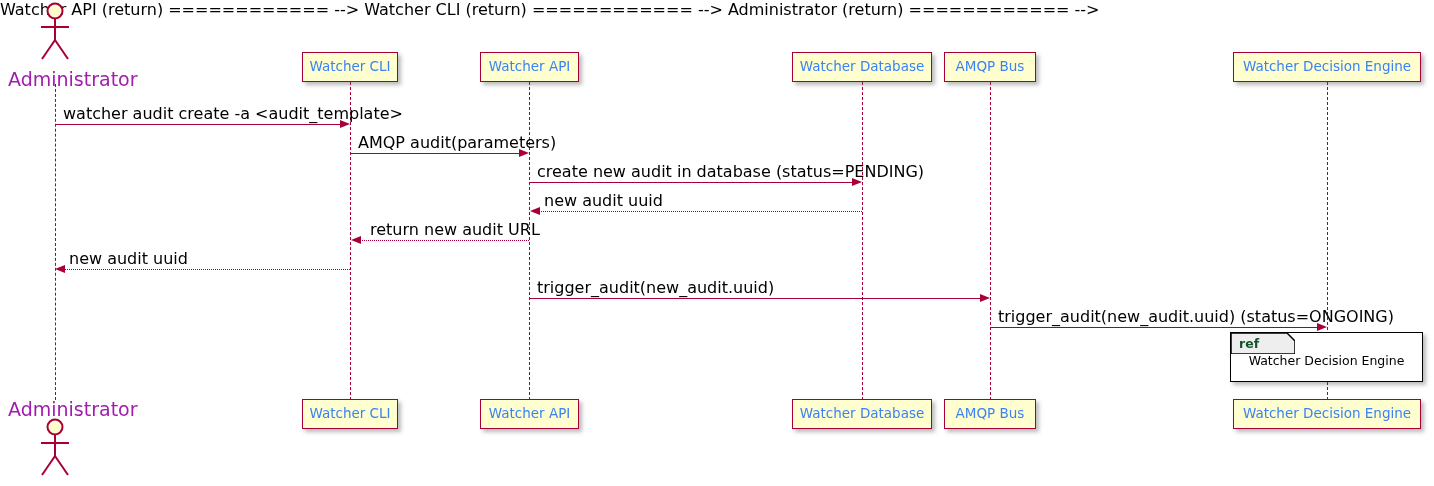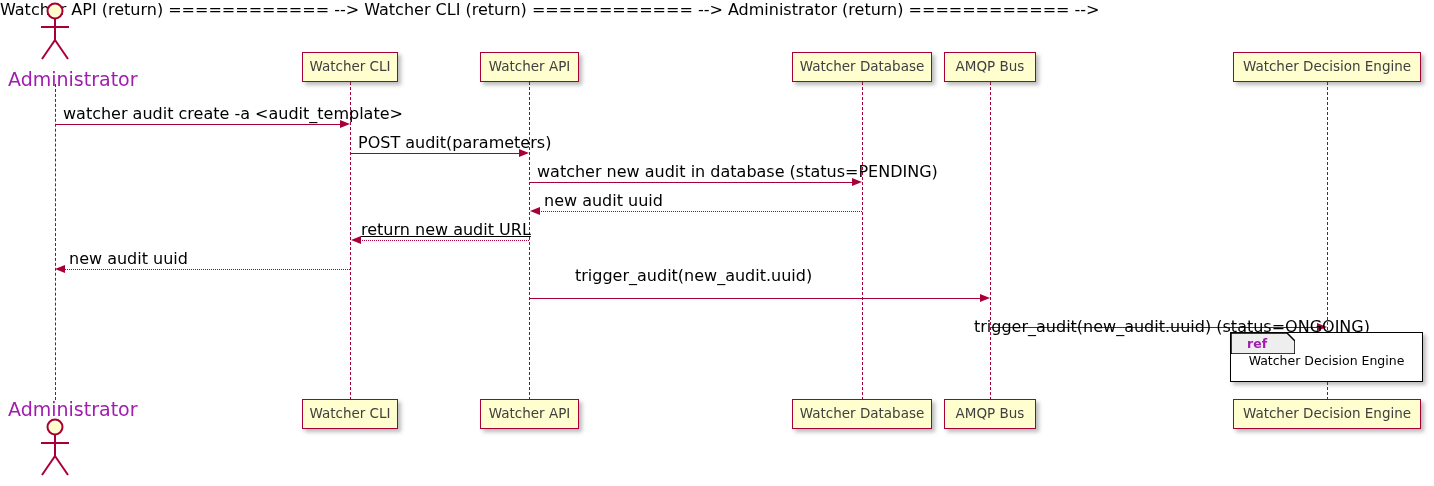--- a/index.html
+++ b/index.html
@@ -16,21 +16,21 @@
     height: 486px;
     background: #ffffff;
     overflow: hidden;
   }
   
   .participant {
     position: absolute;
     box-sizing: border-box;
     background: #FEFECE;
     border: 1.5px solid #A80036;
-    color: #404040;
+    color: #3b82f6;
     font-size: 13.5px;
     line-height: 1;
     display: flex;
     align-items: center;
     justify-content: center;
     white-space: nowrap;
     box-shadow: 3px 3px 4px rgba(80,80,80,0.38);
     height: 30px;
   }
   
@@ -153,56 +153,56 @@
   <div class="participant" style="left:1233px; top:399px; width:188px;">Watcher Decision Engine</div>
 
   
   <div class="msg-line" style="left:56px; top:124px; width:288px;"></div>
   <div class="arrow-head right" style="left:340px; top:119.5px;"></div>
   <div class="msg-label" style="left:63px; top:106px;">watcher audit create -a &lt;audit_template&gt;</div>
 
   
   <div class="msg-line" style="left:351px; top:153px; width:172px;"></div>
   <div class="arrow-head right" style="left:519px; top:148.5px;"></div>
-  <div class="msg-label" style="left:358px; top:135px;">POST audit(parameters)</div>
+  <div class="msg-label" style="left:358px; top:135px;">AMQP audit(parameters)</div>
 
   
   <div class="msg-line" style="left:530px; top:182px; width:326px;"></div>
   <div class="arrow-head right" style="left:852px; top:177.5px;"></div>
-  <div class="msg-label" style="left:537px; top:164px;">watcher new audit in database (status=PENDING)</div>
+  <div class="msg-label" style="left:537px; top:164px;">create new audit in database (status=PENDING)</div>
 
    Watcher API (return) ============ --&gt;
   <div class="msg-line dotted" style="left:538px; top:211px; width:324px;"></div>
   <div class="arrow-head left" style="left:530px; top:206.5px;"></div>
   <div class="msg-label" style="left:544px; top:193px;">new audit uuid</div>
 
    Watcher CLI (return) ============ --&gt;
   <div class="msg-line dotted" style="left:359px; top:240px; width:170px;"></div>
   <div class="arrow-head left" style="left:351px; top:235.5px;"></div>
-  <div class="msg-label" style="left:361px; top:222px;text-decoration:underline;">return new audit URL</div>
+  <div class="msg-label" style="left:370px; top:222px;">return new audit URL</div>
 
    Administrator (return) ============ --&gt;
   <div class="msg-line dotted" style="left:63px; top:269px; width:287px;"></div>
   <div class="arrow-head left" style="left:55px; top:264.5px;"></div>
   <div class="msg-label" style="left:69px; top:251px;">new audit uuid</div>
 
   
   <div class="msg-line" style="left:530px; top:298px; width:454px;"></div>
   <div class="arrow-head right" style="left:980px; top:293.5px;"></div>
-  <div class="msg-label" style="left:537px; top:268px;margin-left:38px;">trigger_audit(new_audit.uuid)</div>
+  <div class="msg-label" style="left:537px; top:280px;">trigger_audit(new_audit.uuid)</div>
 
   
   <div class="msg-line" style="left:991px; top:327px; width:330px;"></div>
   <div class="arrow-head right" style="left:1317px; top:322.5px;"></div>
-  <div class="msg-label" style="left:974px; top:309px;margin-top:10px;">trigger_audit(new_audit.uuid) (status=ONGOING)</div>
+  <div class="msg-label" style="left:998px; top:309px;">trigger_audit(new_audit.uuid) (status=ONGOING)</div>
 
   
   <div class="ref-box" style="left:1230px; top:332px; width:193px; height:50px;">
     <svg class="ref-tab-shape" width="64" height="21" viewBox="0 0 64 21">
       <path d="M0 0 H56 L64 8 V21 H0 Z" fill="#EEEEEE" stroke="#000000" stroke-width="1.5"></path>
     </svg>
-    <div style="position:absolute; left:8px; top:3px; font-size:12.5px; font-weight:bold; color:#a21caf;margin-left:8px;">ref</div>
+    <div style="position:absolute; left:8px; top:3px; font-size:12.5px; font-weight:bold; color:#14532d;">ref</div>
     <div class="ref-body">
       <div>Watcher Decision Engine</div>
     </div>
   </div>
 
 </div>
 
 </body></html>

